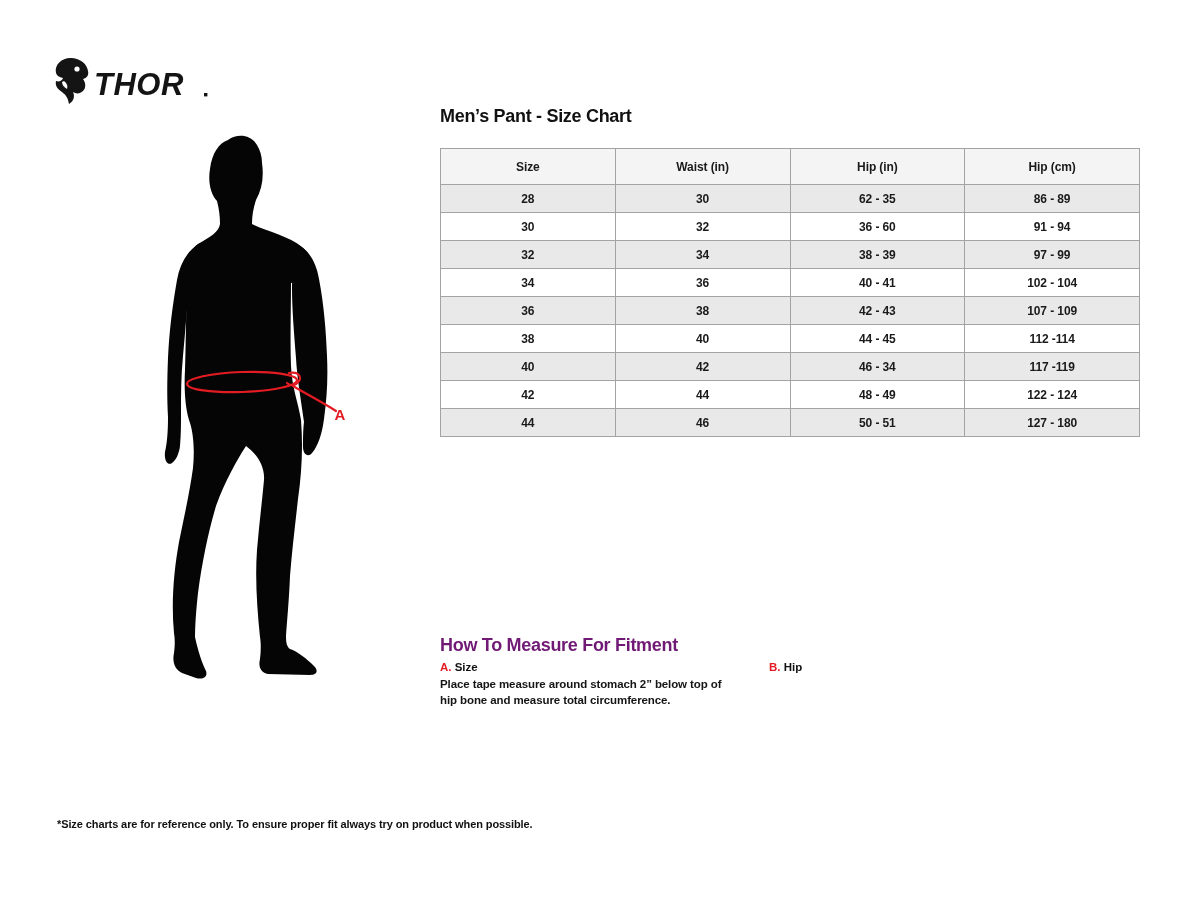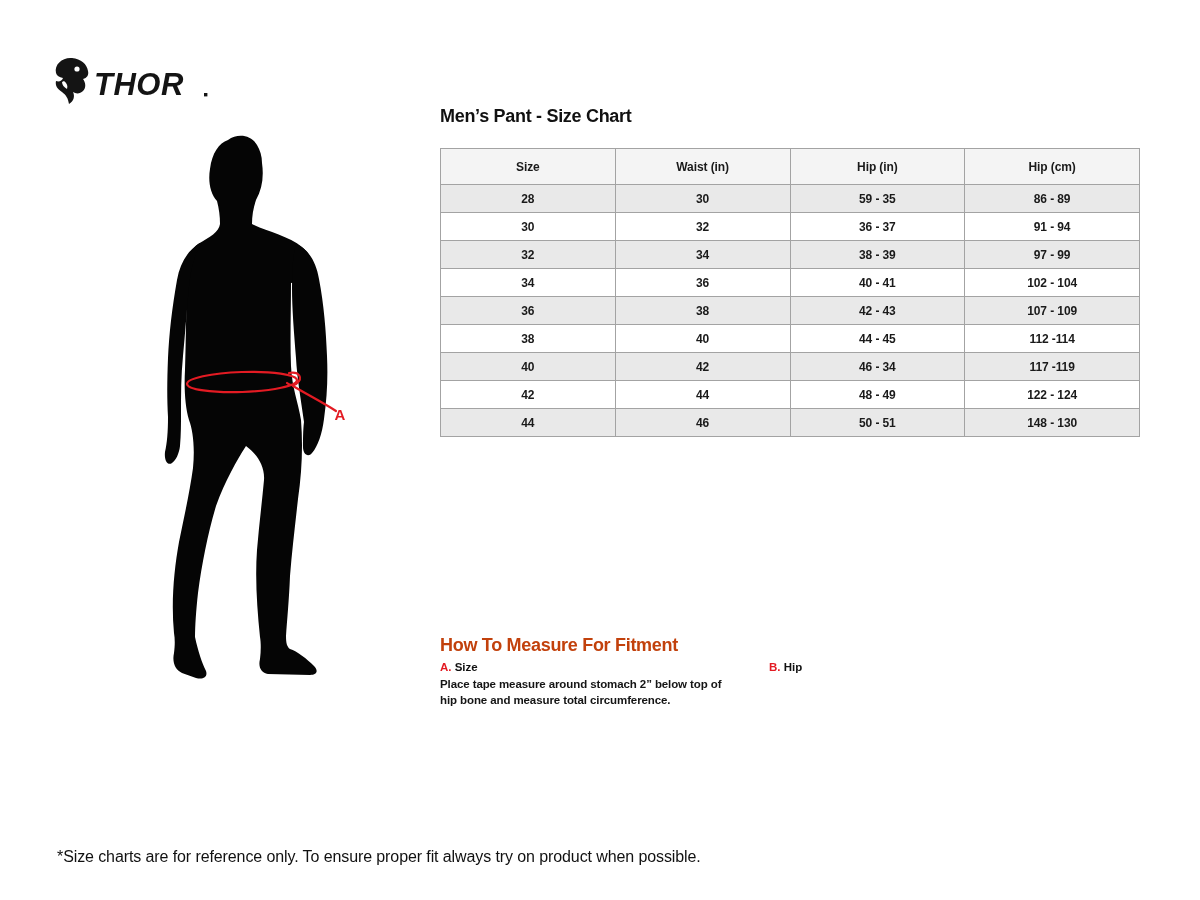--- a/index.html
+++ b/index.html
@@ -31,36 +31,36 @@
     text-align: center; vertical-align: middle;
     font-size: 12px; color: #1a1a1a; letter-spacing: -0.1px;
   }
   .size-table th { height: 36px; background: #f4f4f4; font-weight: 700; }
   .size-table td { height: 28px; font-weight: 600; background: #ffffff; }
   .size-table tbody tr:nth-child(odd) td { background: #e9e9e9; }
 
   
   .measure-heading {
     position: absolute; left: 440px; top: 635px;
-    font-size: 18px; font-weight: 700; letter-spacing: -0.3px; color: #c2410c;
+    font-size: 18px; font-weight: 700; letter-spacing: -0.3px; color: #701a75;
   }
   .measure-item { position: absolute; top: 661px; }
   .measure-item.item-a { left: 440px; width: 292px; }
   .measure-item.item-b { left: 769px; width: 310px; }
   .measure-label { font-size: 11.5px; font-weight: 700; color: #111; }
   .measure-letter { color: var(--accent, #e31b23); }
   .measure-text {
     margin-top: 3px; font-size: 11.5px; font-weight: 600;
     line-height: 16px; color: #151515; letter-spacing: -0.1px;
   }
 
   
   .footnote {
-    position: absolute; left: 57px; top: 848px;
-    font-size: 16px; font-weight: 400; color: #111; letter-spacing: -0.1px;
+    position: absolute; left: 57px; top: 818px;
+    font-size: 11px; font-weight: 700; color: #111; letter-spacing: -0.1px;
   }
 </style>
 </head>
 <body style="--accent: #e31b23;">
 
 <div class="logo">
   <svg width="160" height="56" viewBox="0 0 160 56">
     <g>
       <path fill="#141414" d="M4,19 C2,10 11,3 20,4 C29,5 35,10 36,17 C37,21 35,24 31,25
                C34,29 34,34 31,37 C28,40 24,40 21,38 C23,42 22,47 17,50
@@ -163,27 +163,27 @@
       <th>Size</th>
       <th>Waist (in)</th>
       <th>Hip (in)</th>
       <th>Hip (cm)</th>
     </tr>
   </thead>
   <tbody>
       <tr>
         <td>28</td>
         <td>30</td>
-        <td>59 - 35</td>
+        <td>62 - 35</td>
         <td>86 - 89</td>
       </tr>
       <tr>
         <td>30</td>
         <td>32</td>
-        <td>36 - 37</td>
+        <td>36 - 60</td>
         <td>91 - 94</td>
       </tr>
       <tr>
         <td>32</td>
         <td>34</td>
         <td>38 - 39</td>
         <td>97 - 99</td>
       </tr>
       <tr>
         <td>34</td>
@@ -212,21 +212,21 @@
       <tr>
         <td>42</td>
         <td>44</td>
         <td>48 - 49</td>
         <td>122 - 124</td>
       </tr>
       <tr>
         <td>44</td>
         <td>46</td>
         <td>50 - 51</td>
-        <td>148 - 130</td>
+        <td>127 - 180</td>
       </tr>
     </tbody>
 </table>
 
 <h2 class="measure-heading">How To Measure For Fitment</h2>
 
 <div class="measure-item item-a">
   <div class="measure-label">
     <span class="measure-letter">A.</span>
     <span>Size</span>

